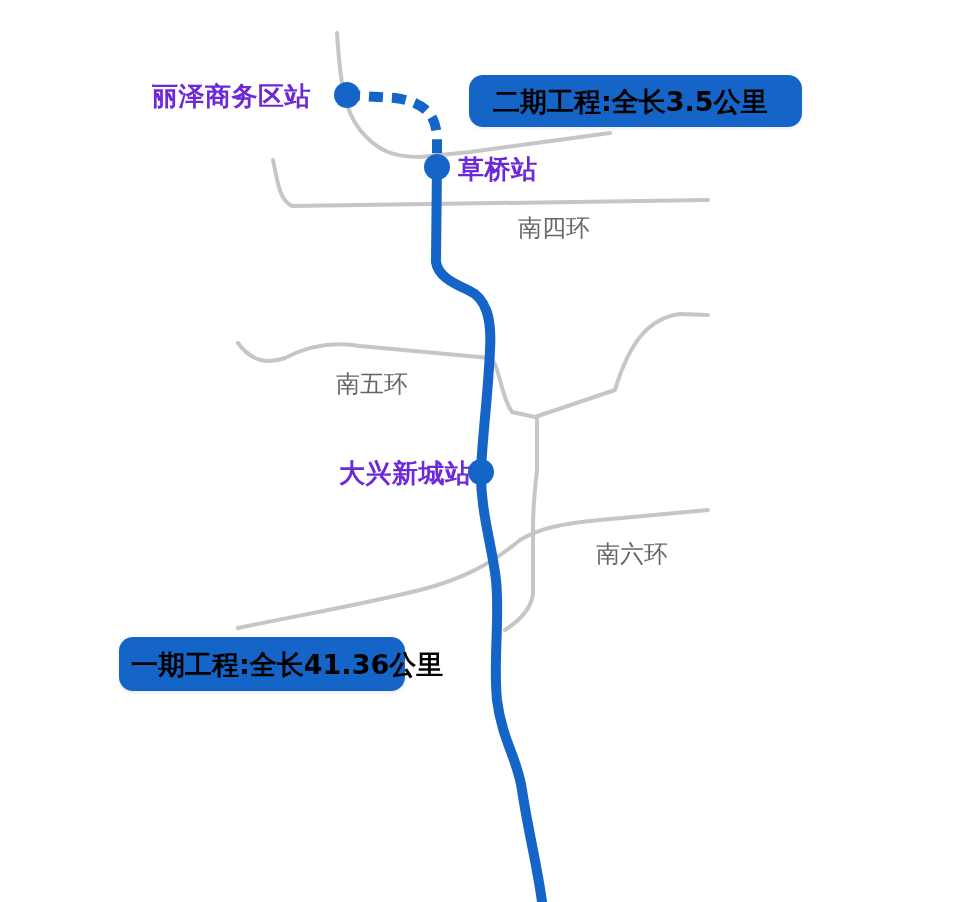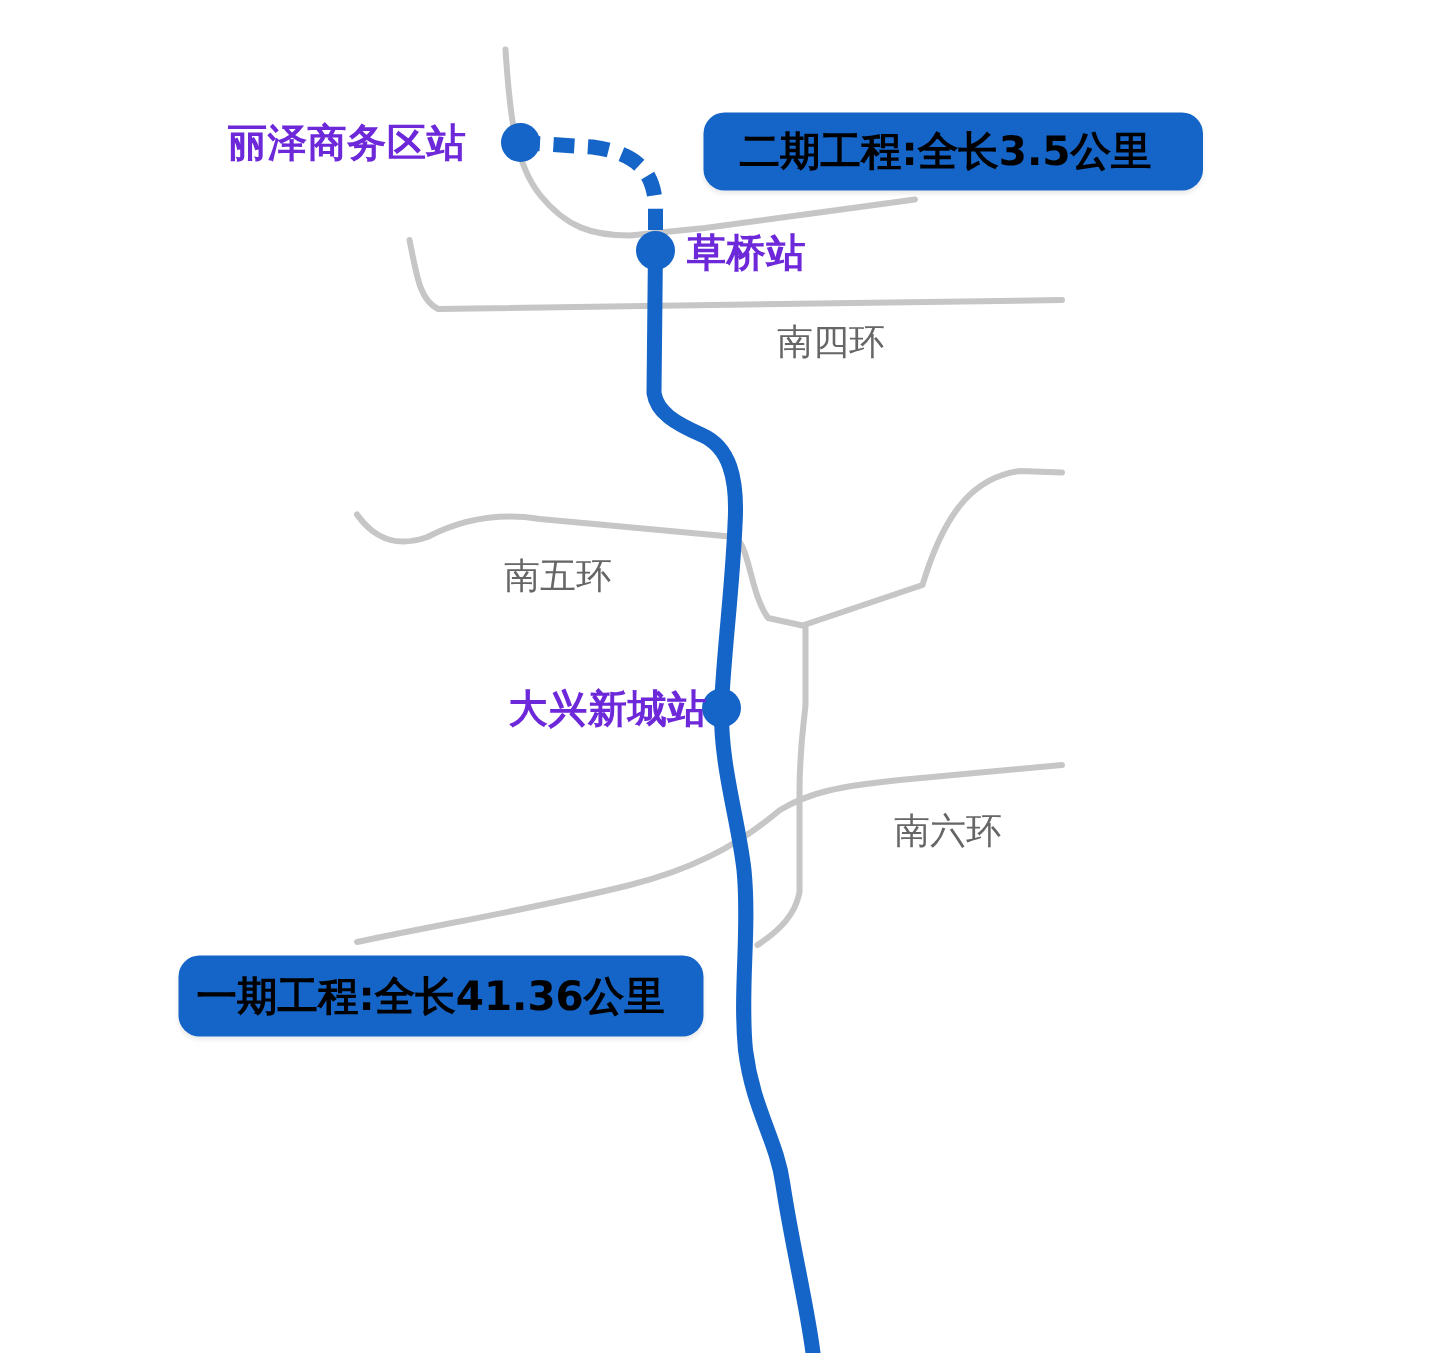--- a/index.html
+++ b/index.html
@@ -44,15 +44,15 @@
 <div class="station-label" style="left:458px; top:156px;text-align:center;">草桥站</div>
 <div class="station-label" style="left:310px; top:460px;margin-left:29px;">大兴新城站</div>
 
 <div class="road-label" style="left:518px; top:216px;">南四环</div>
 <div class="road-label" style="left:336px; top:372px;">南五环</div>
 <div class="road-label" style="left:576px; top:542px;margin-left:20px;">南六环</div>
 
 <div class="badge" style="left:469px; top:75px; width:333px; height:52px; padding-left:24px; box-sizing:border-box;">
   <span>二期工程:全长3.5公里</span>
 </div>
-<div class="badge" style="left:119px; top:637px; width:350px; height:54px; padding-left:12px; box-sizing:border-box;">
+<div class="badge" style="left:119px; top:637px; width:286px; height:54px; padding-left:12px; box-sizing:border-box;">
   <span>一期工程:全长41.36公里</span>
 </div>
 
 </body></html>

